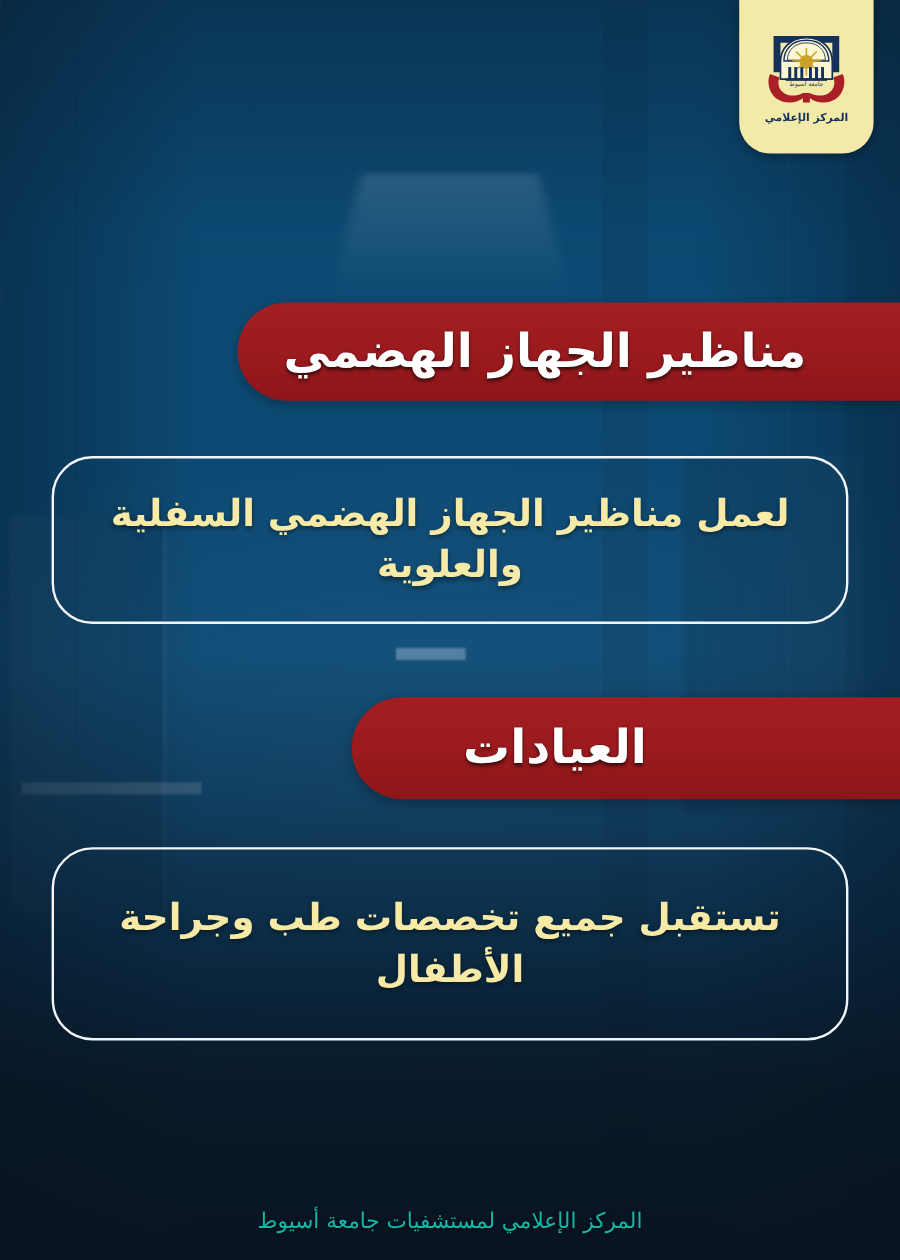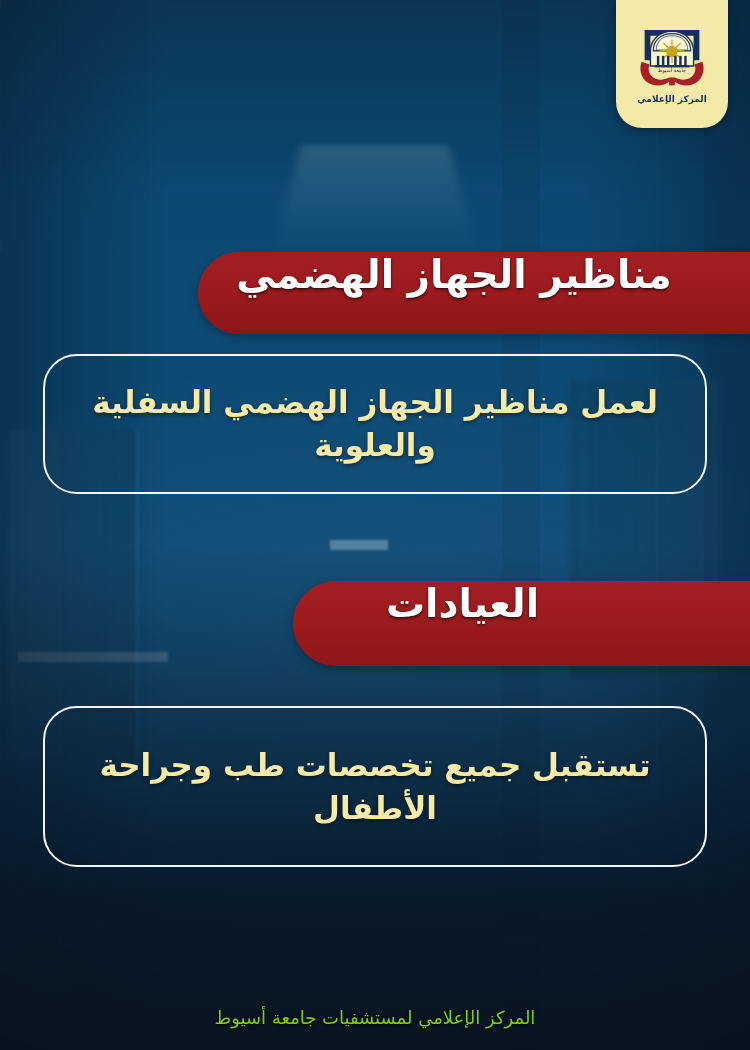--- a/index.html
+++ b/index.html
@@ -160,21 +160,21 @@
     white-space: nowrap;
   }
 
   
   .red-banner {
     position: absolute;
     background: linear-gradient(180deg, #a31e22 0%, #9a1a1d 55%, #8d1619 100%);
     border-top-left-radius: 46px;
     border-bottom-left-radius: 46px;
     display: flex;
-    align-items: flex-start;
+    align-items: center;
     justify-content: center;
     box-shadow: 0 3px 10px rgba(0,0,0,.30);
     z-index: 4;
   }
   .red-banner .banner-text {
     color: #ffffff;
     font-weight: bold;
     text-shadow:
        0 2px 3px rgba(0,0,0,.55),
        0 0 1px rgba(0,0,0,.6);
@@ -220,39 +220,39 @@
   }
   .info-box .info-text {
     color: #f6eaa6;
     font-size: 31px;
     font-weight: bold;
     line-height: 1.38;
     text-shadow: 0 2px 4px rgba(0,0,0,.45);
   }
 
   #box-endoscopy {
-    top: 354px;
+    top: 380px;
     height: 140px;
   }
 
   #box-pediatrics {
     top: 706px;
     height: 161px;
   }
 
   
   .footer {
     position: absolute;
     left: 0; right: 0;
     bottom: 22px;
     text-align: center;
     z-index: 5;
   }
   .footer-text {
-    color: #84cc16;
+    color: #14b8a6;
     font-size: 18px;
     letter-spacing: .3px;
     text-shadow: 0 1px 3px rgba(0,0,0,.6);
   }
 </style>
 </head>
 <body>
 
 <div id="poster">
 

